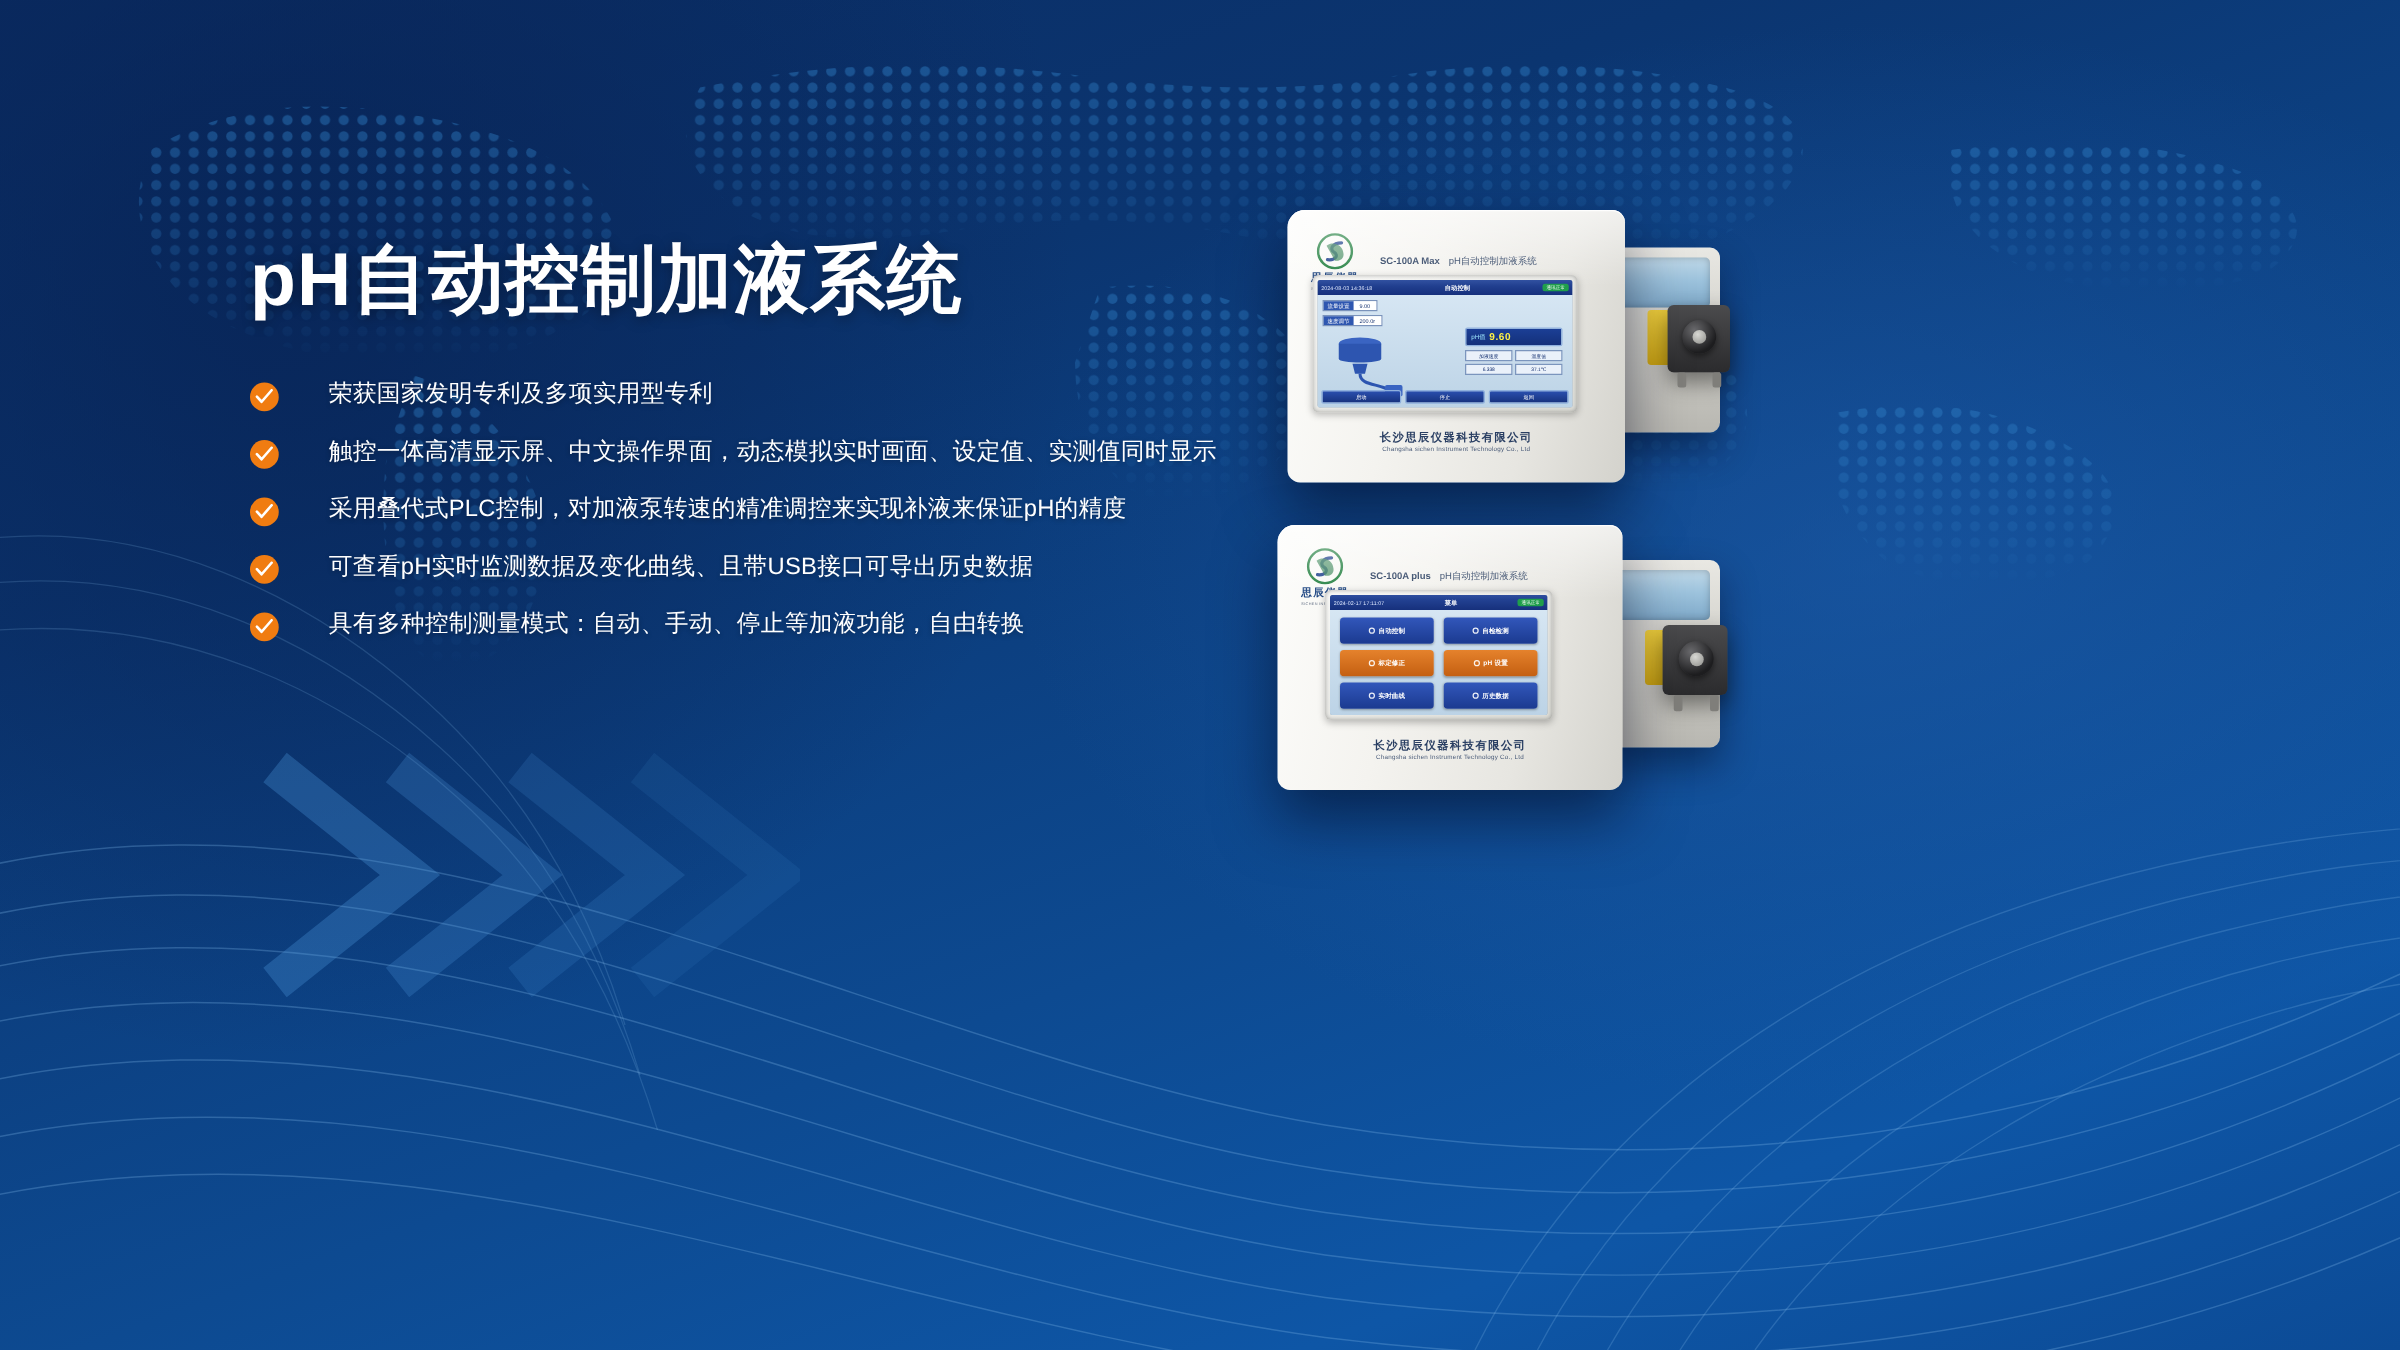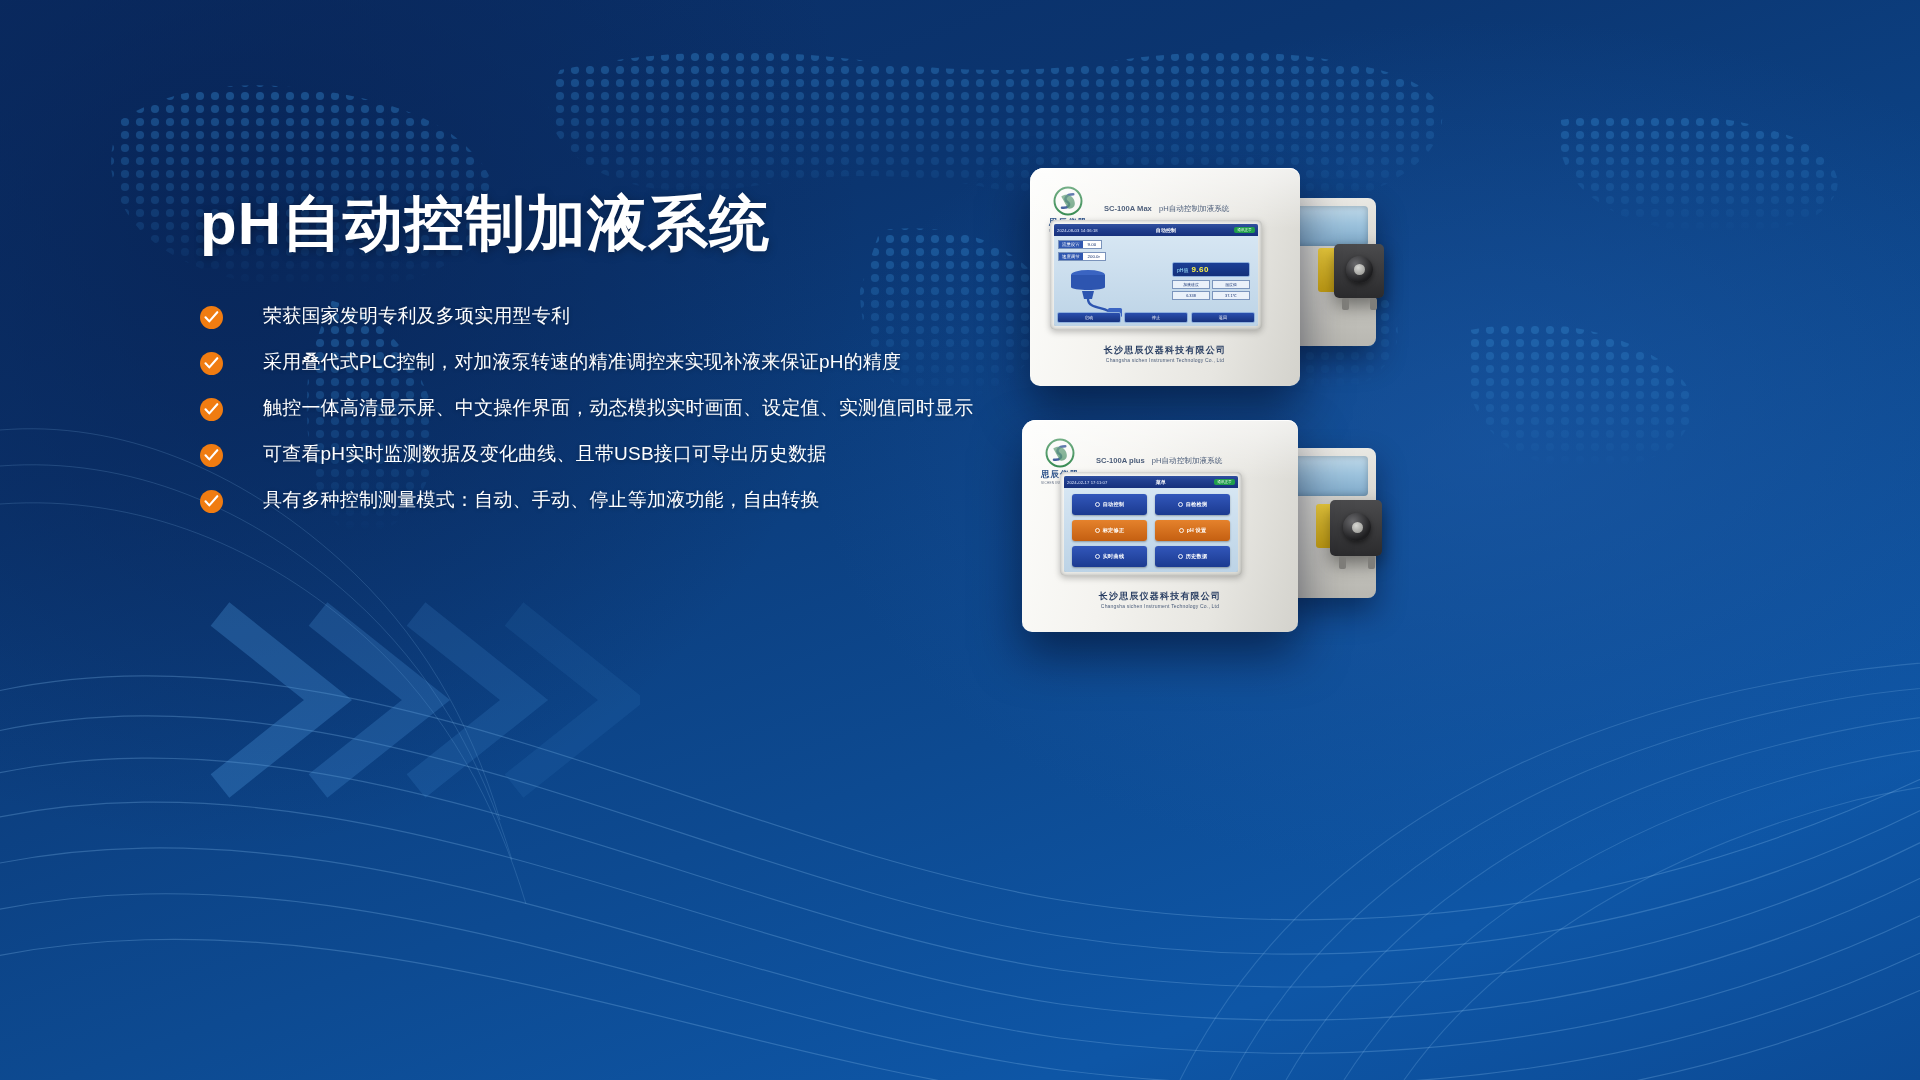--- a/index.html
+++ b/index.html
@@ -236,30 +236,30 @@
         </span>
         <span class="btext">荣获国家发明专利及多项实用型专利</span>
       </div>
 
       <div class="bullet">
         <span class="tick">
           <svg width="15" height="13" viewBox="0 0 15 13">
               <path d="M1.5 6.3 L5.3 10.4 L13.3 1.2" stroke="#ffffff" stroke-width="2.1" fill="none" stroke-linecap="round" stroke-linejoin="round"></path>
             </svg>
         </span>
-        <span class="btext">采用叠代式PLC控制，对加液泵转速的精准调控来实现补液来保证pH的精度</span>
+        <span class="btext">触控一体高清显示屏、中文操作界面，动态模拟实时画面、设定值、实测值同时显示</span>
       </div>
 
       <div class="bullet">
         <span class="tick">
           <svg width="15" height="13" viewBox="0 0 15 13">
               <path d="M1.5 6.3 L5.3 10.4 L13.3 1.2" stroke="#ffffff" stroke-width="2.1" fill="none" stroke-linecap="round" stroke-linejoin="round"></path>
             </svg>
         </span>
-        <span class="btext">触控一体高清显示屏、中文操作界面，动态模拟实时画面、设定值、实测值同时显示</span>
+        <span class="btext">采用叠代式PLC控制，对加液泵转速的精准调控来实现补液来保证pH的精度</span>
       </div>
 
       <div class="bullet">
         <span class="tick">
           <svg width="15" height="13" viewBox="0 0 15 13">
               <path d="M1.5 6.3 L5.3 10.4 L13.3 1.2" stroke="#ffffff" stroke-width="2.1" fill="none" stroke-linecap="round" stroke-linejoin="round"></path>
             </svg>
         </span>
         <span class="btext">可查看pH实时监测数据及变化曲线、且带USB接口可导出历史数据</span>
       </div>

